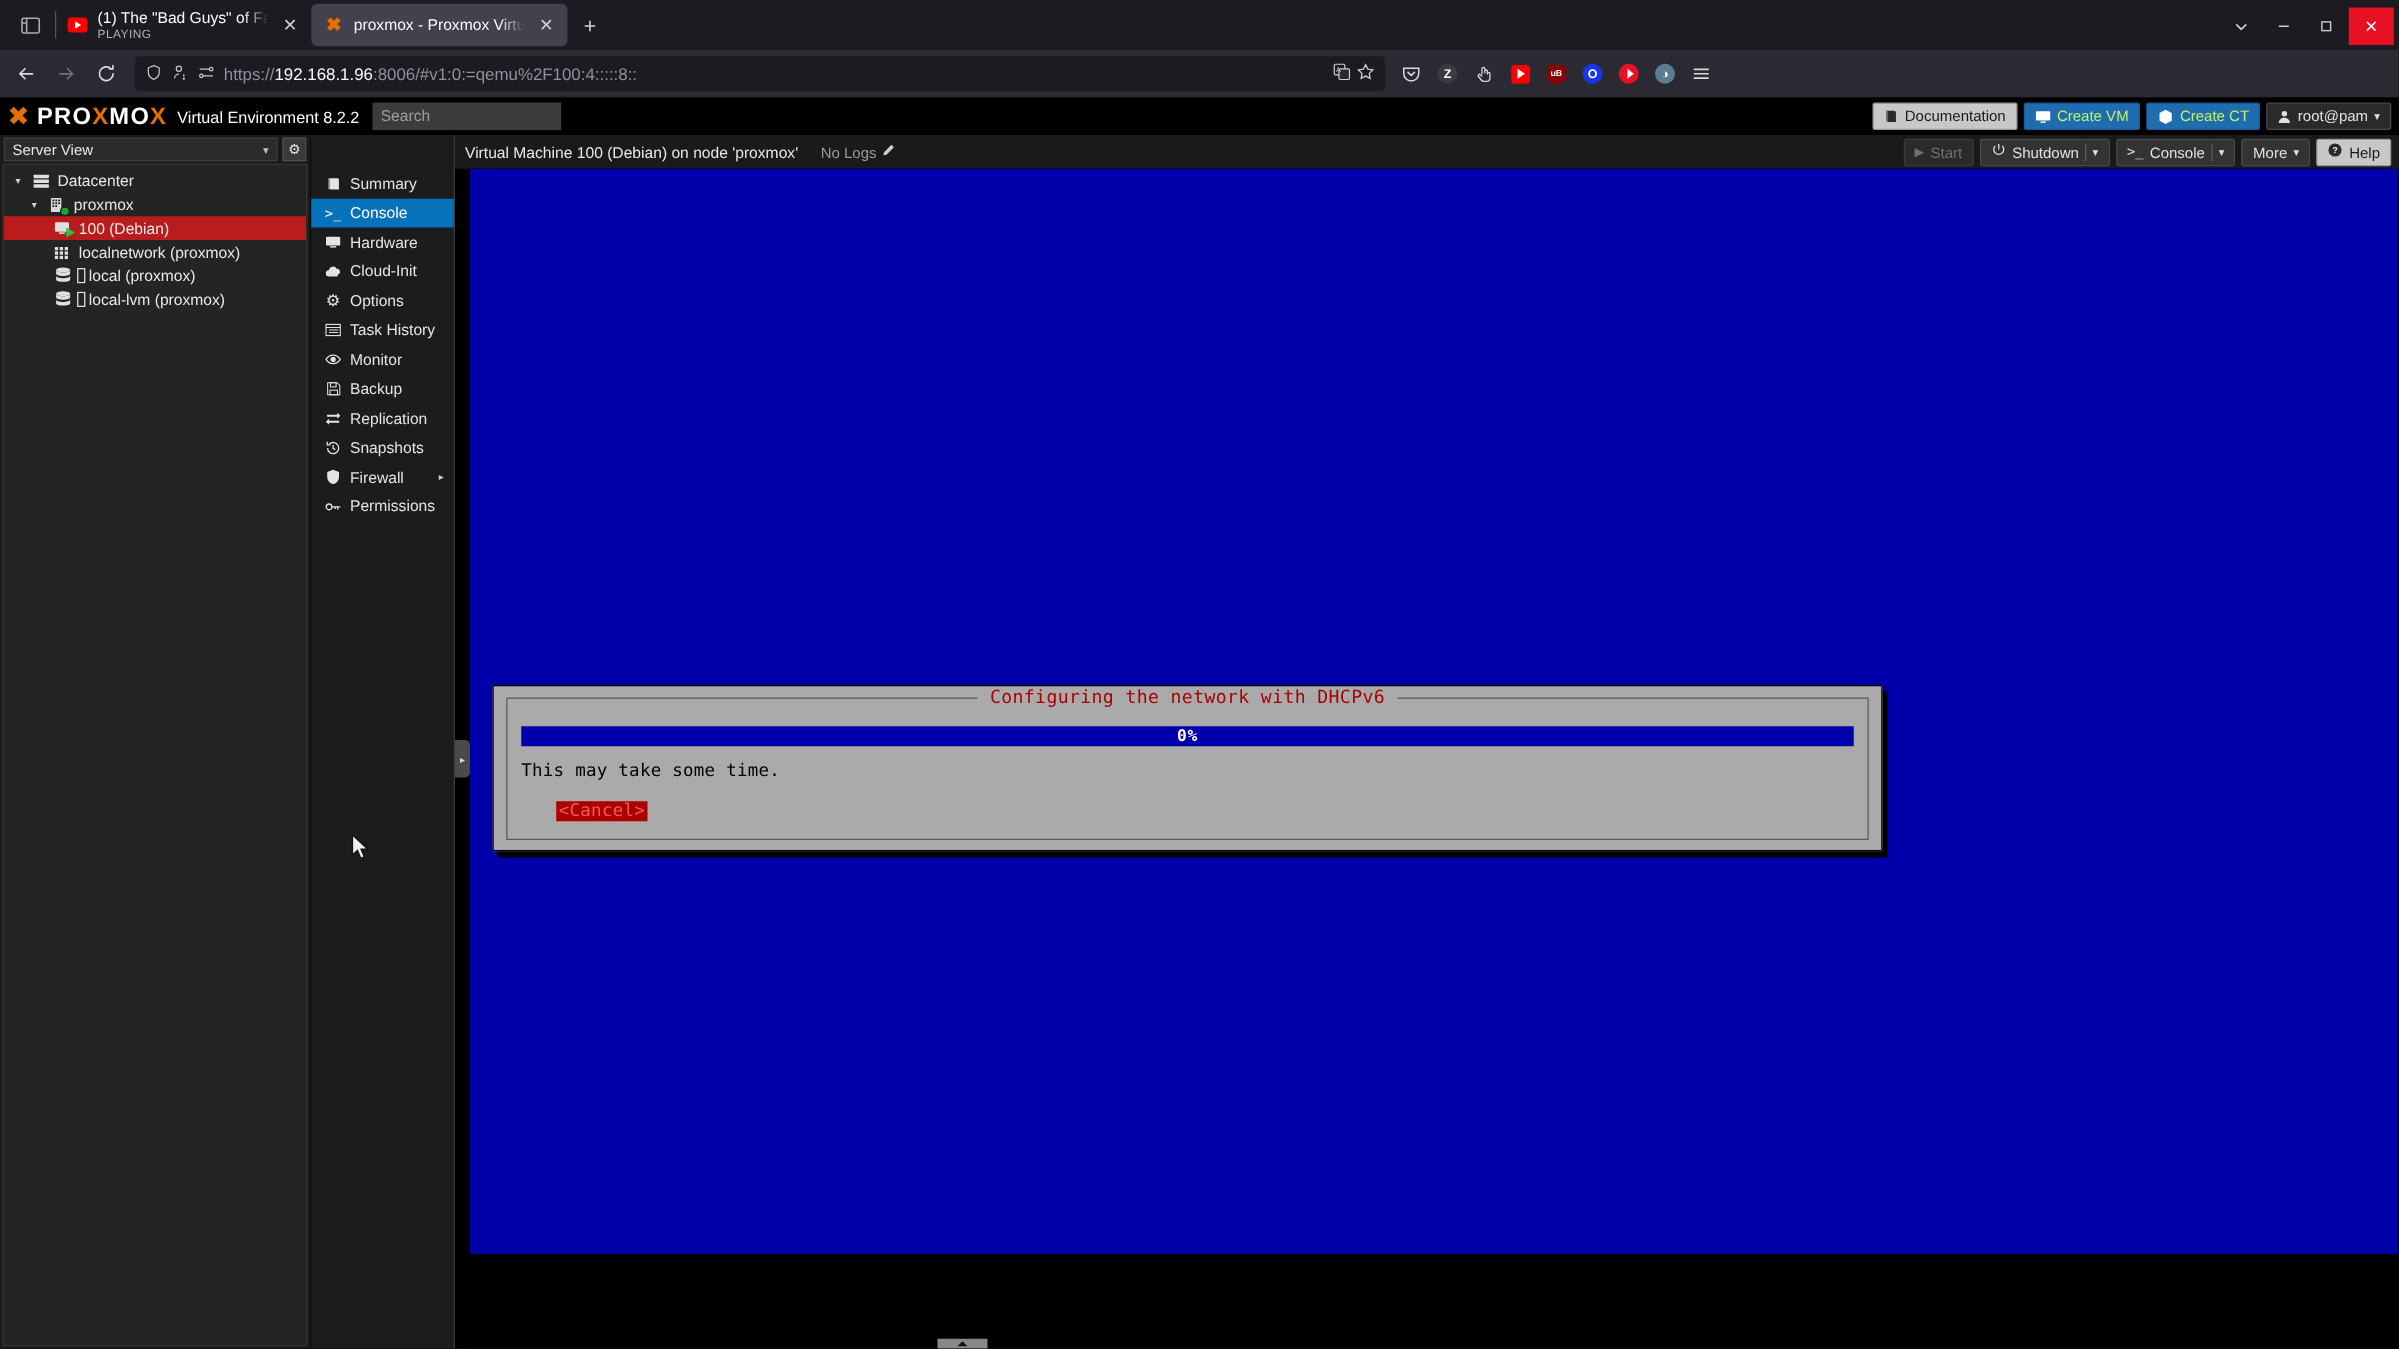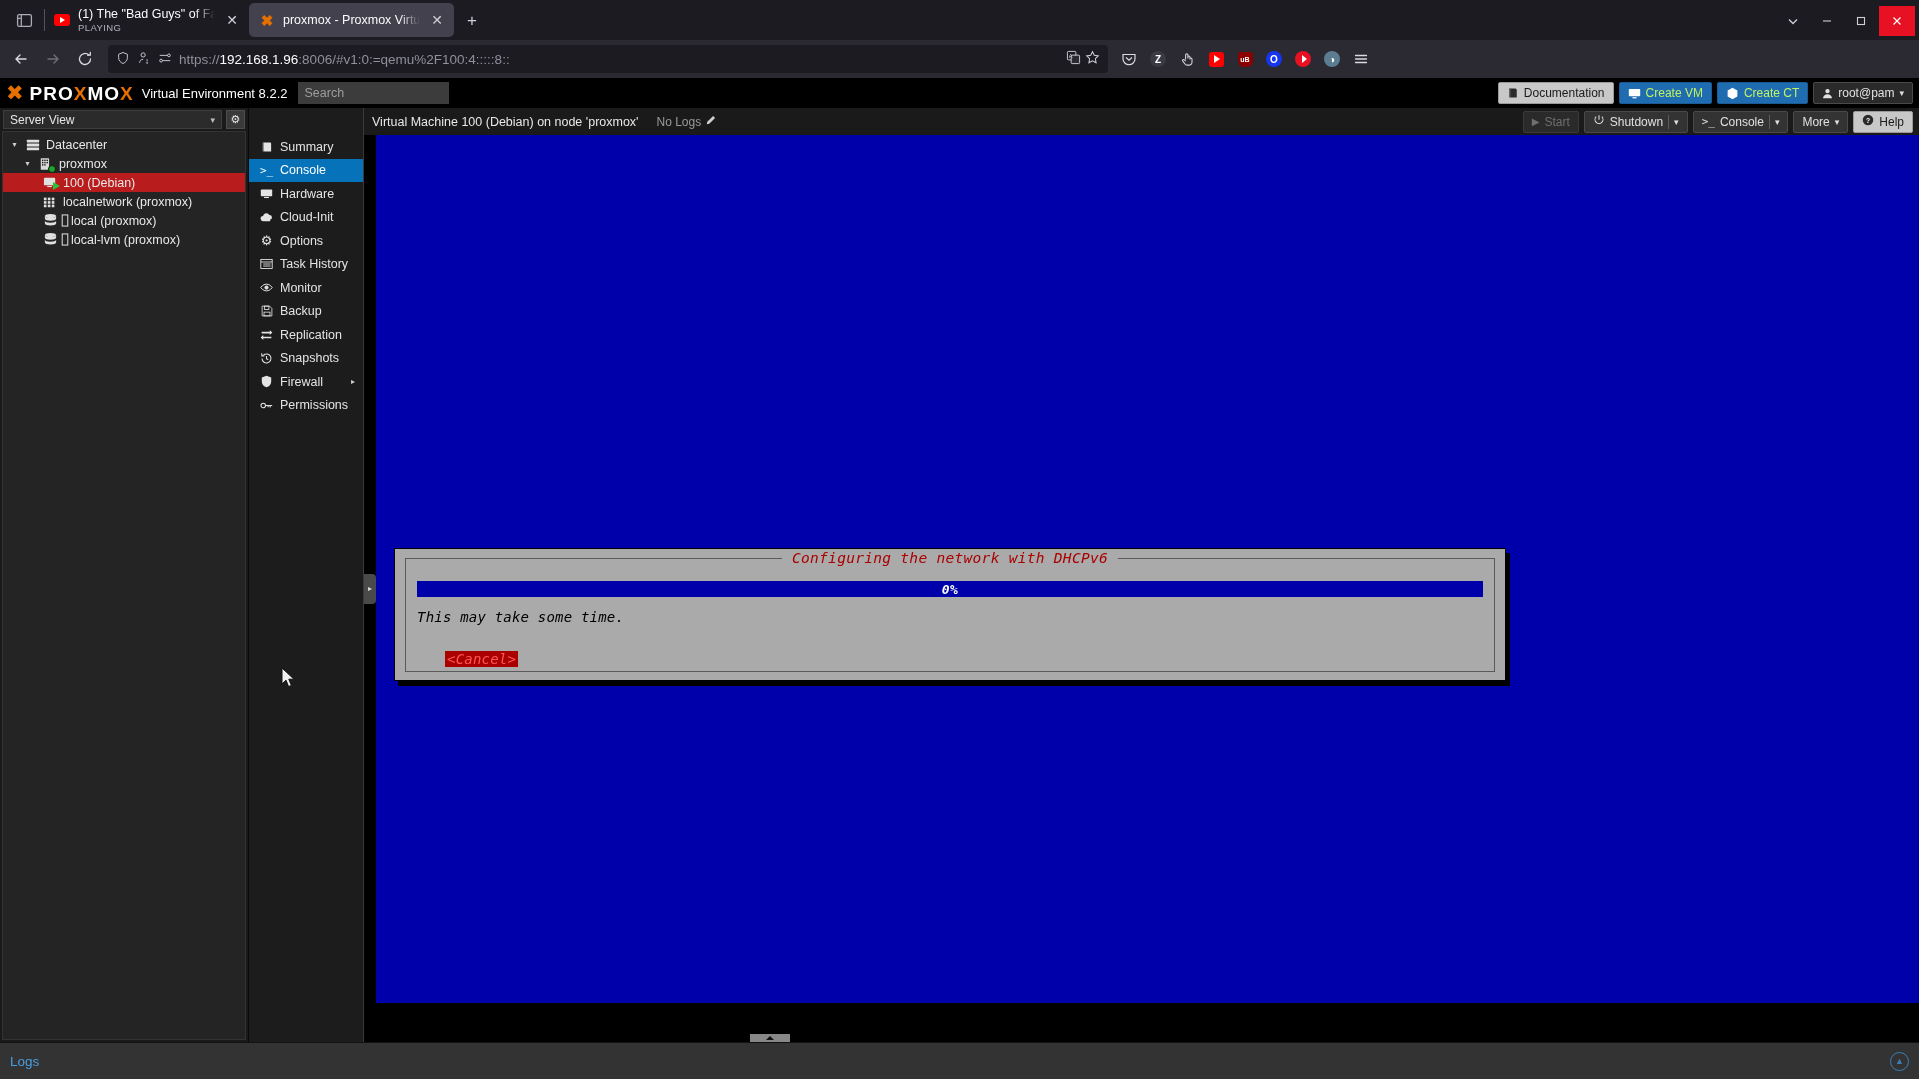--- a/index.html
+++ b/index.html
@@ -224,41 +224,40 @@
   .vnc-bottom-bar:after {
     content:""; border-left:4px solid transparent; border-right:4px solid transparent;
     border-bottom:4px solid #111;
   }
 
   
   .dcdlg {
     position: absolute; left: 18px; top: 413px; width: 1112px; height: 133px;
     background: #aaaaaa; border: 1px solid #000; box-shadow: 4px 5px 0 #000;
     font-family: "DejaVu Sans Mono", monospace;
-    font-style: italic;
   }
   .dcdlg-frame {
     position: absolute; left: 10px; right: 10px; top: 9px; bottom: 8px;
     border: 1px solid #5a5a5a;
   }
   .dcdlg-title {
     position: absolute; top: 2px; left: 50%; transform: translateX(-50%);
     background: #aaaaaa; color: #aa0000; font-size: 14.5px; padding: 0 10px;
     letter-spacing: .3px; white-space: nowrap; line-height: 15px;
   }
   .dcdlg-progress {
     position: absolute; left: 22px; right: 22px; top: 32px; height: 16px;
     background: #0000aa; display: flex; align-items: center; justify-content: center;
   }
   .dcdlg-pct { color: #fff; font-size: 13px; font-weight: bold; letter-spacing: .5px; }
   .dcdlg-msg {
     position: absolute; left: 22px; top: 60px; color: #000; font-size: 14px; letter-spacing: .2px;
   }
   .dcdlg-cancel {
-    position: absolute; left: 50px; top: 102px; background: #aa0000; color: #ff5555;
+    position: absolute; left: 50px; top: 92px; background: #aa0000; color: #ff5555;
     font-size: 14px; padding: 0 2px; letter-spacing: .2px;
   }
 
   
   .logs-bar {
     height: 37px; background: #333; border-top: 1px solid #111;
     display: flex; align-items: center; padding: 0 10px; flex-shrink: 0;
   }
   .logs-label { font-size: 13.5px; color: #4a9ede; }
   .logs-right { margin-left: auto; display: flex; align-items: center; }
@@ -765,24 +764,18 @@
                 <div class="dcdlg-cancel">&lt;Cancel&gt;</div>
               </div>
 
               <div class="vnc-bottom-bar"></div>
             </div>
           </div>
         </div>
       </div>
     </div>
 
-    <div class="logs-bar">
-      <span class="logs-label">Logs</span>
-      <span class="logs-right">
-        <span class="chev-circle">▲</span>
-      </span>
-    </div>
   </div>
 </div>
 
 <svg class="cursor-arrow" width="16" height="22" viewBox="0 0 16 22">
   <path d="M1 1 L1 17 L5 13.2 L7.6 19.6 L10.4 18.4 L7.8 12.2 L13 12.2 Z" fill="#f0f0f0" stroke="#111" stroke-width="1"></path>
 </svg>
 
 </body></html>

